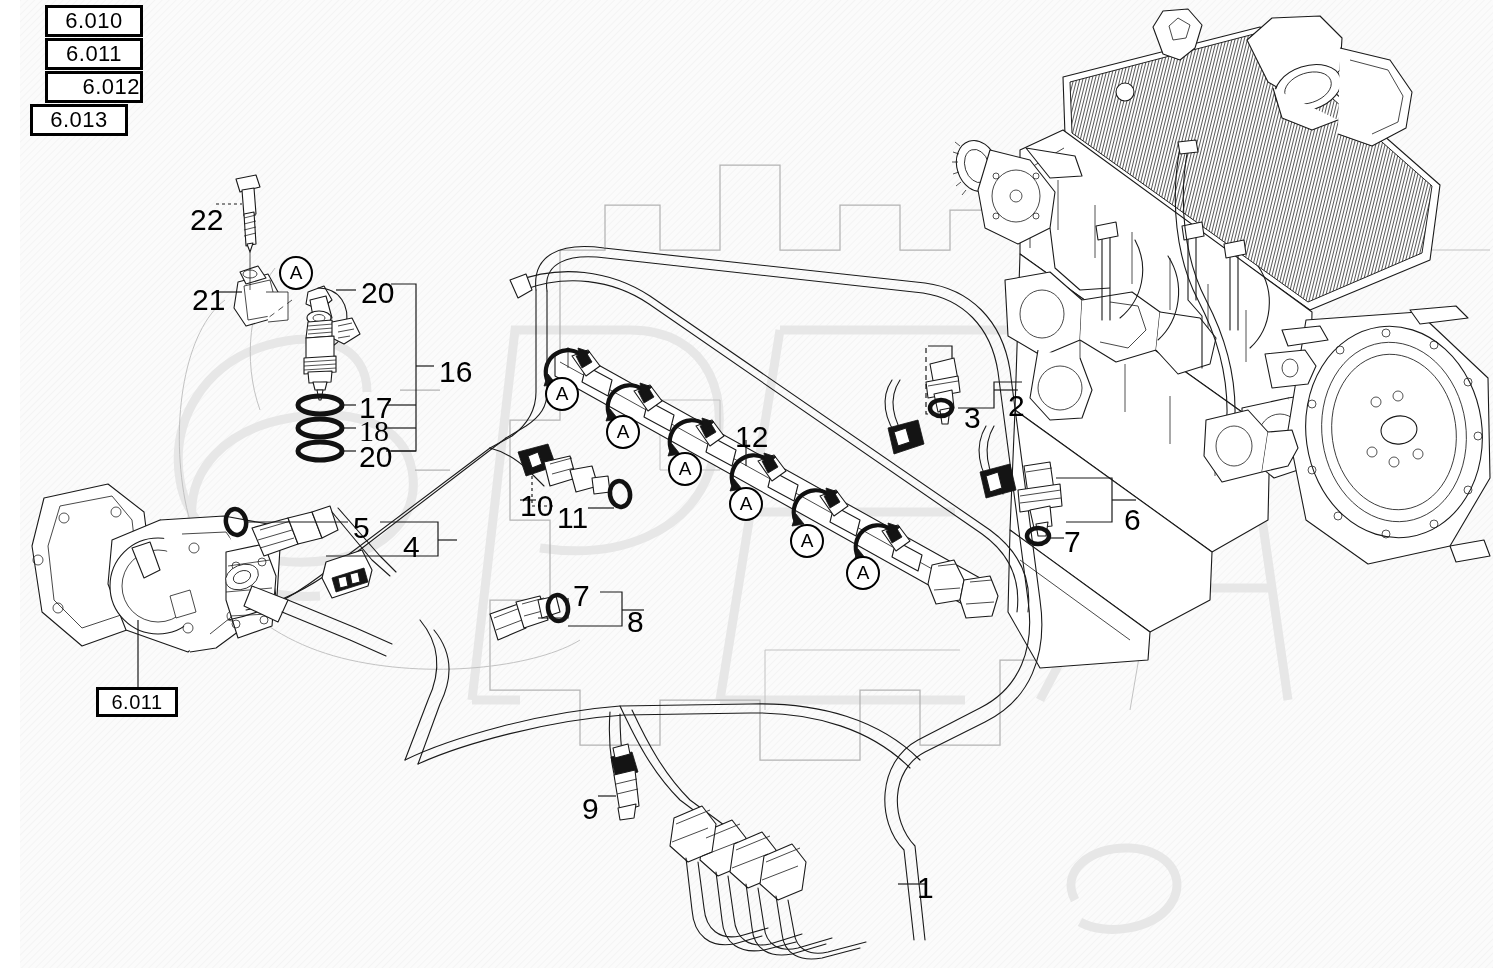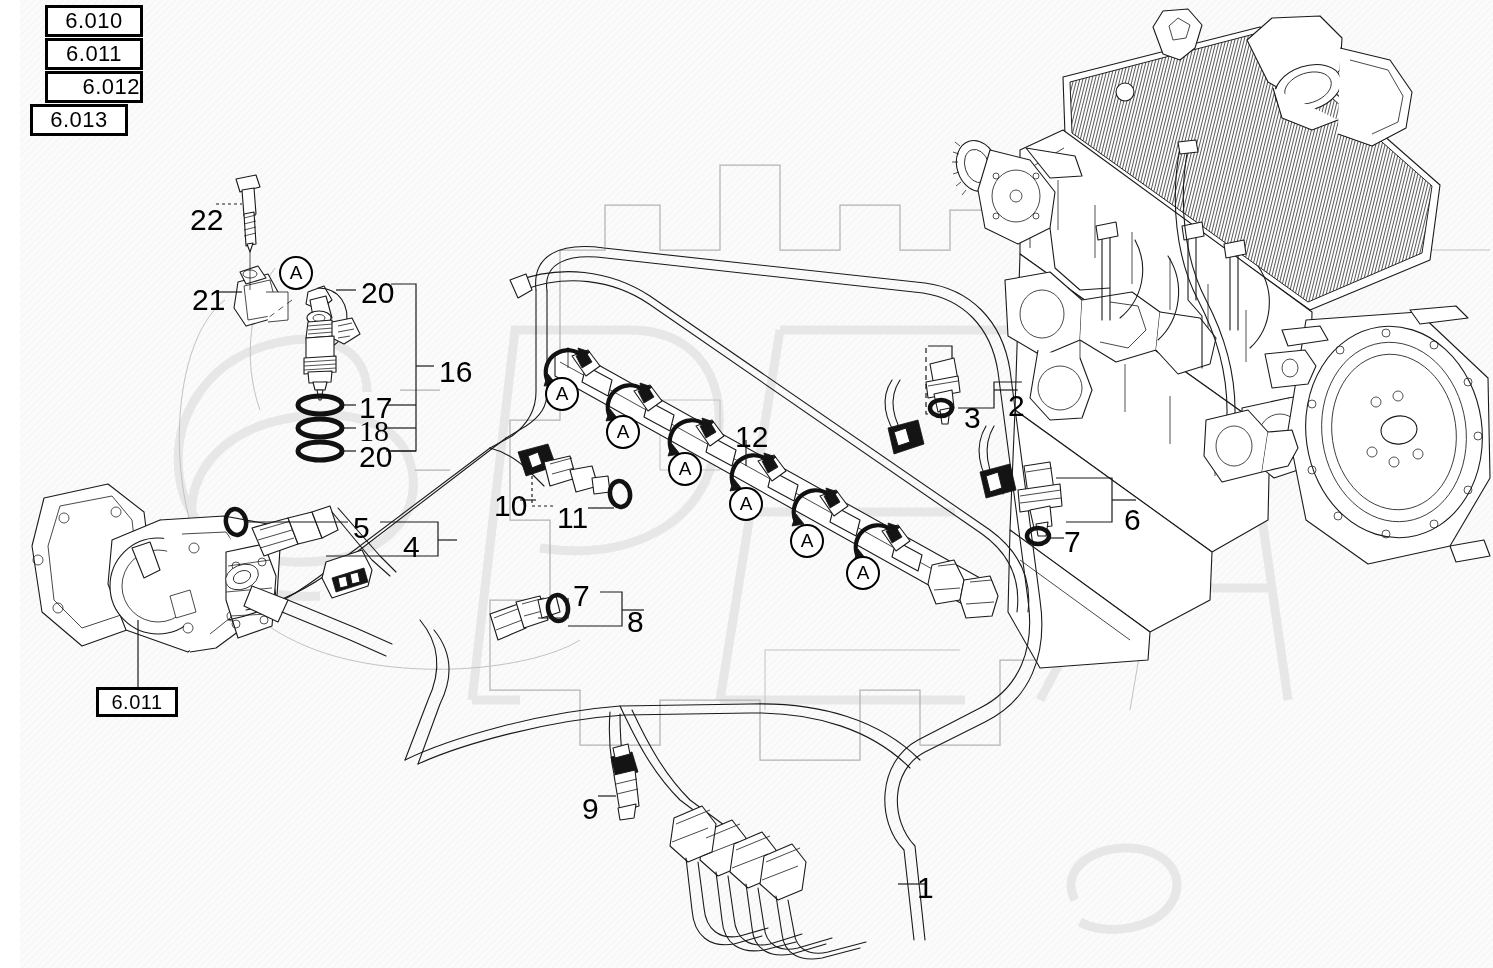--- a/index.html
+++ b/index.html
@@ -606,21 +606,21 @@
   <div class="num" style="left:897px;top:873px;">1</div>
   <div class="num" style="left:988px;top:391px;">2</div>
   <div class="num" style="left:944px;top:403px;">3</div>
   <div class="num" style="left:383px;top:532px;">4</div>
   <div class="num" style="left:333px;top:513px;">5</div>
   <div class="num" style="left:1104px;top:505px;">6</div>
   <div class="num" style="left:1044px;top:527px;">7</div>
   <div class="num" style="left:553px;top:581px;">7</div>
   <div class="num" style="left:607px;top:607px;">8</div>
   <div class="num" style="left:562px;top:794px;">9</div>
-  <div class="num" style="left:474px;top:491px;">10</div>
+  <div class="num" style="left:500px;top:491px;">10</div>
   <div class="num" style="left:537px;top:503px;">11</div>
   <div class="num" style="left:715px;top:422px;">12</div>
   <div class="num" style="left:419px;top:357px;">16</div>
   <div class="num" style="left:339px;top:393px;">17</div>
   <div class="num" style="left:339px;top:416px;font-family:Liberation Serif, serif;">18</div>
   <div class="num" style="left:339px;top:442px;">20</div>
   <div class="num" style="left:341px;top:278px;">20</div>
   <div class="num" style="left:172px;top:285px;">21</div>
   <div class="num" style="left:170px;top:205px;">22</div>
 

